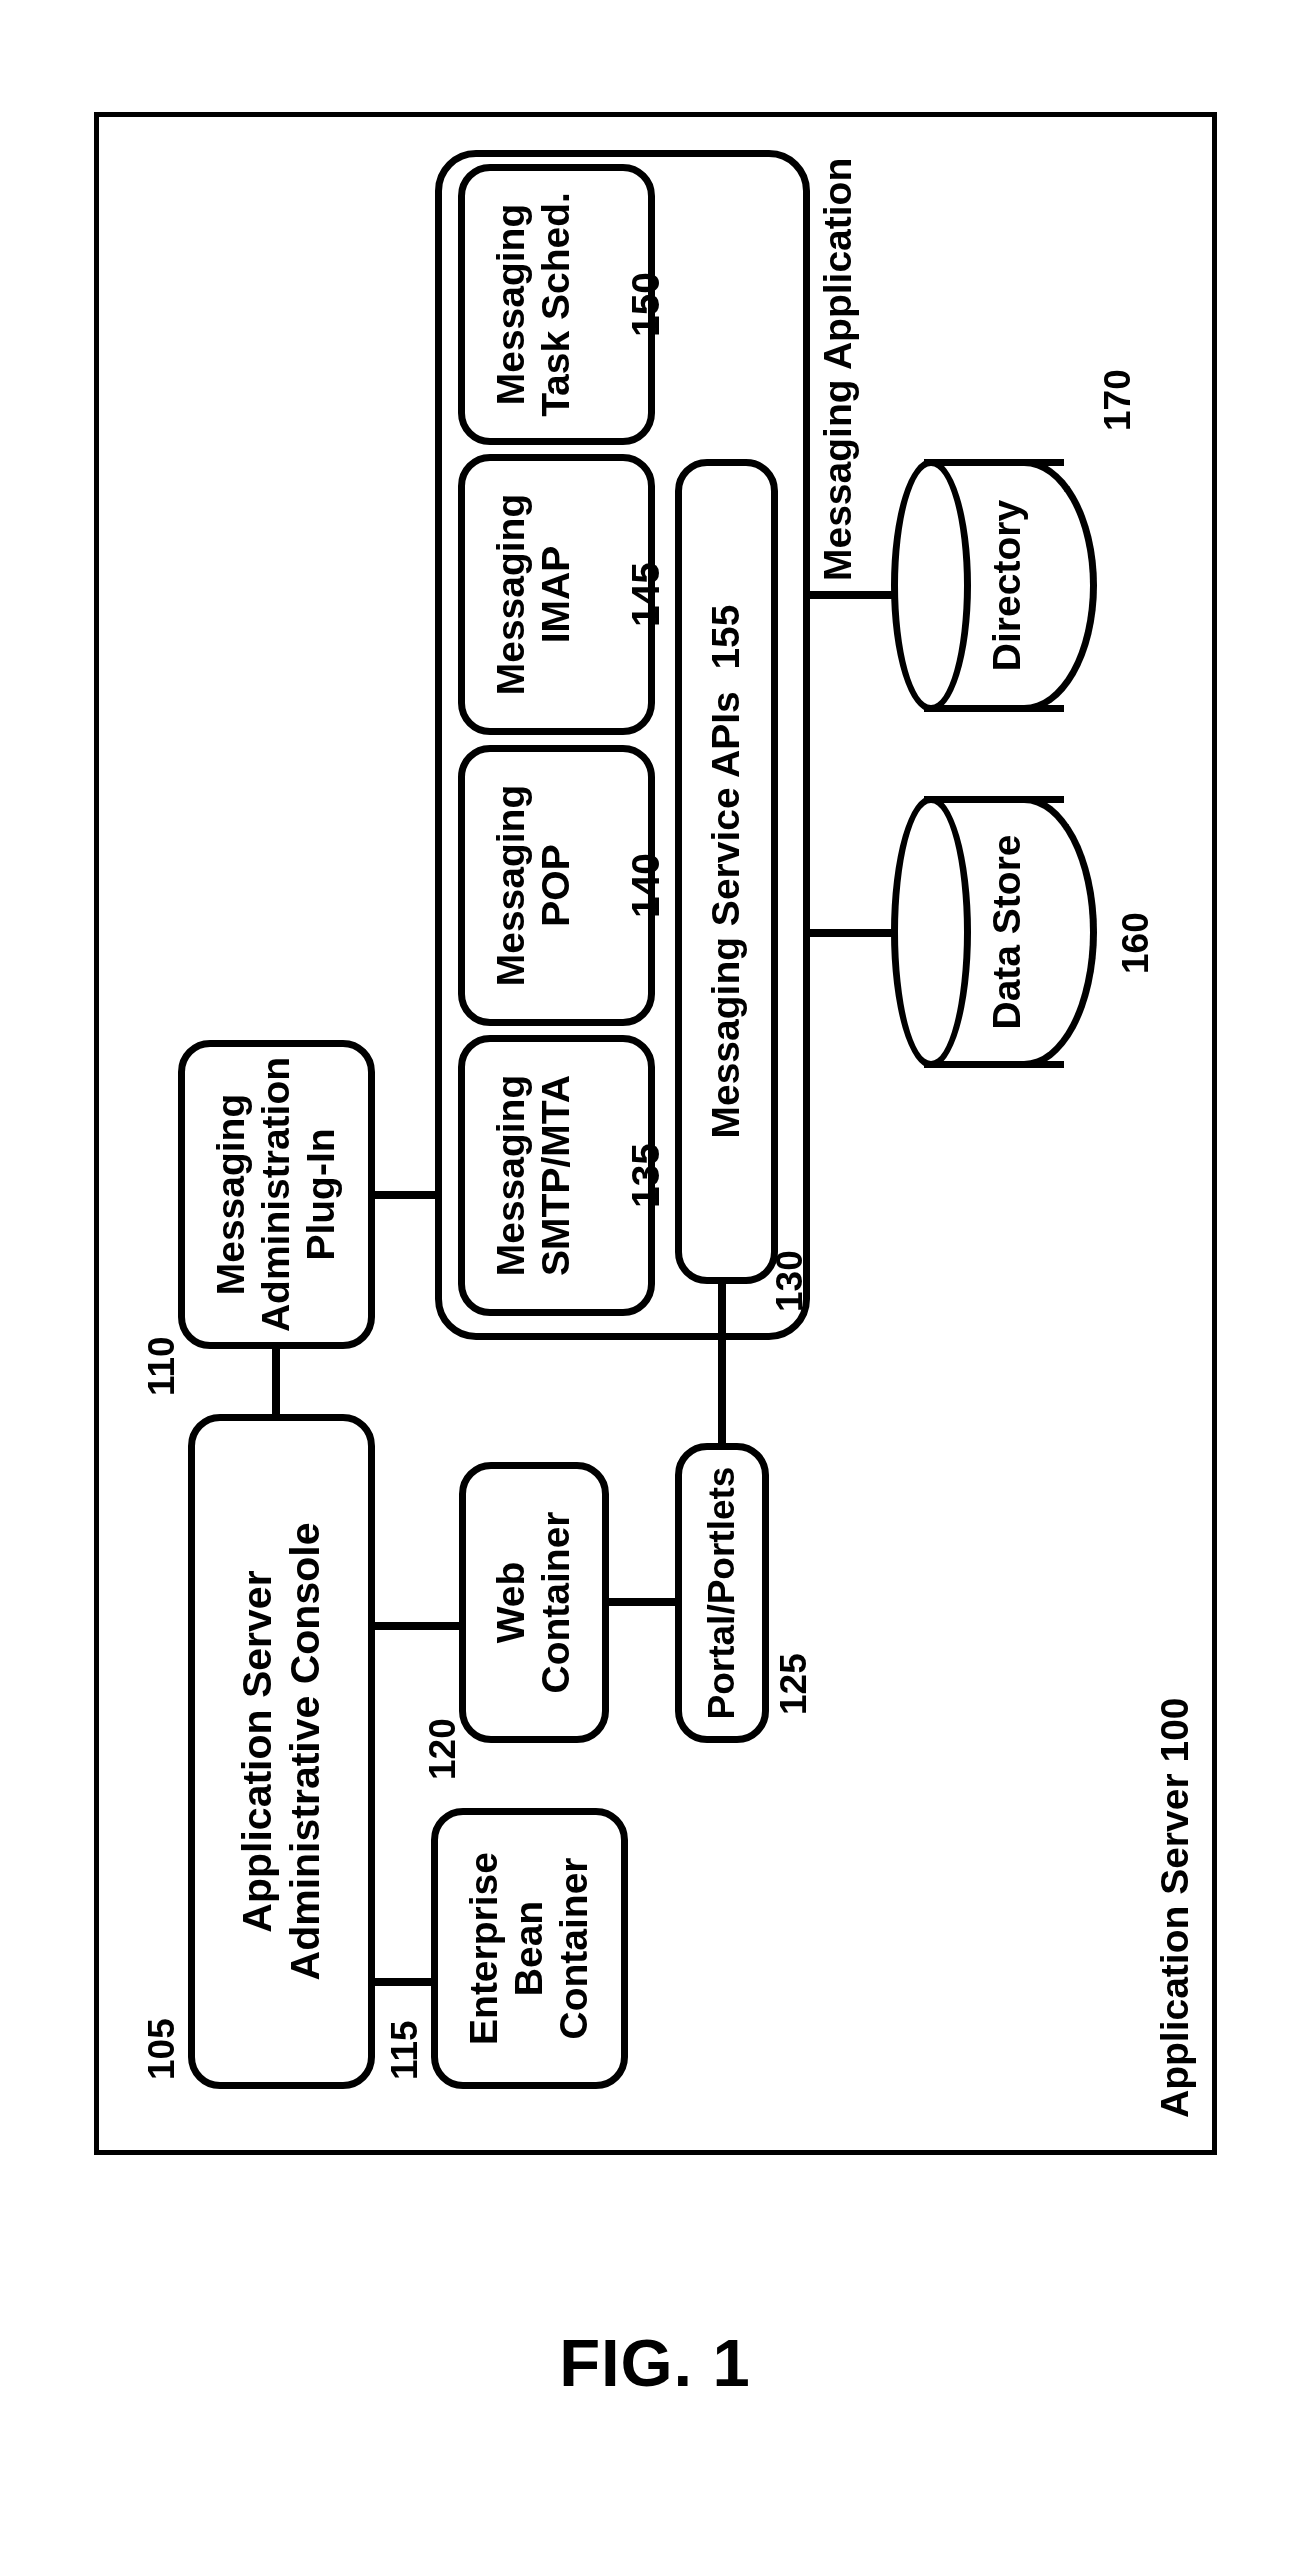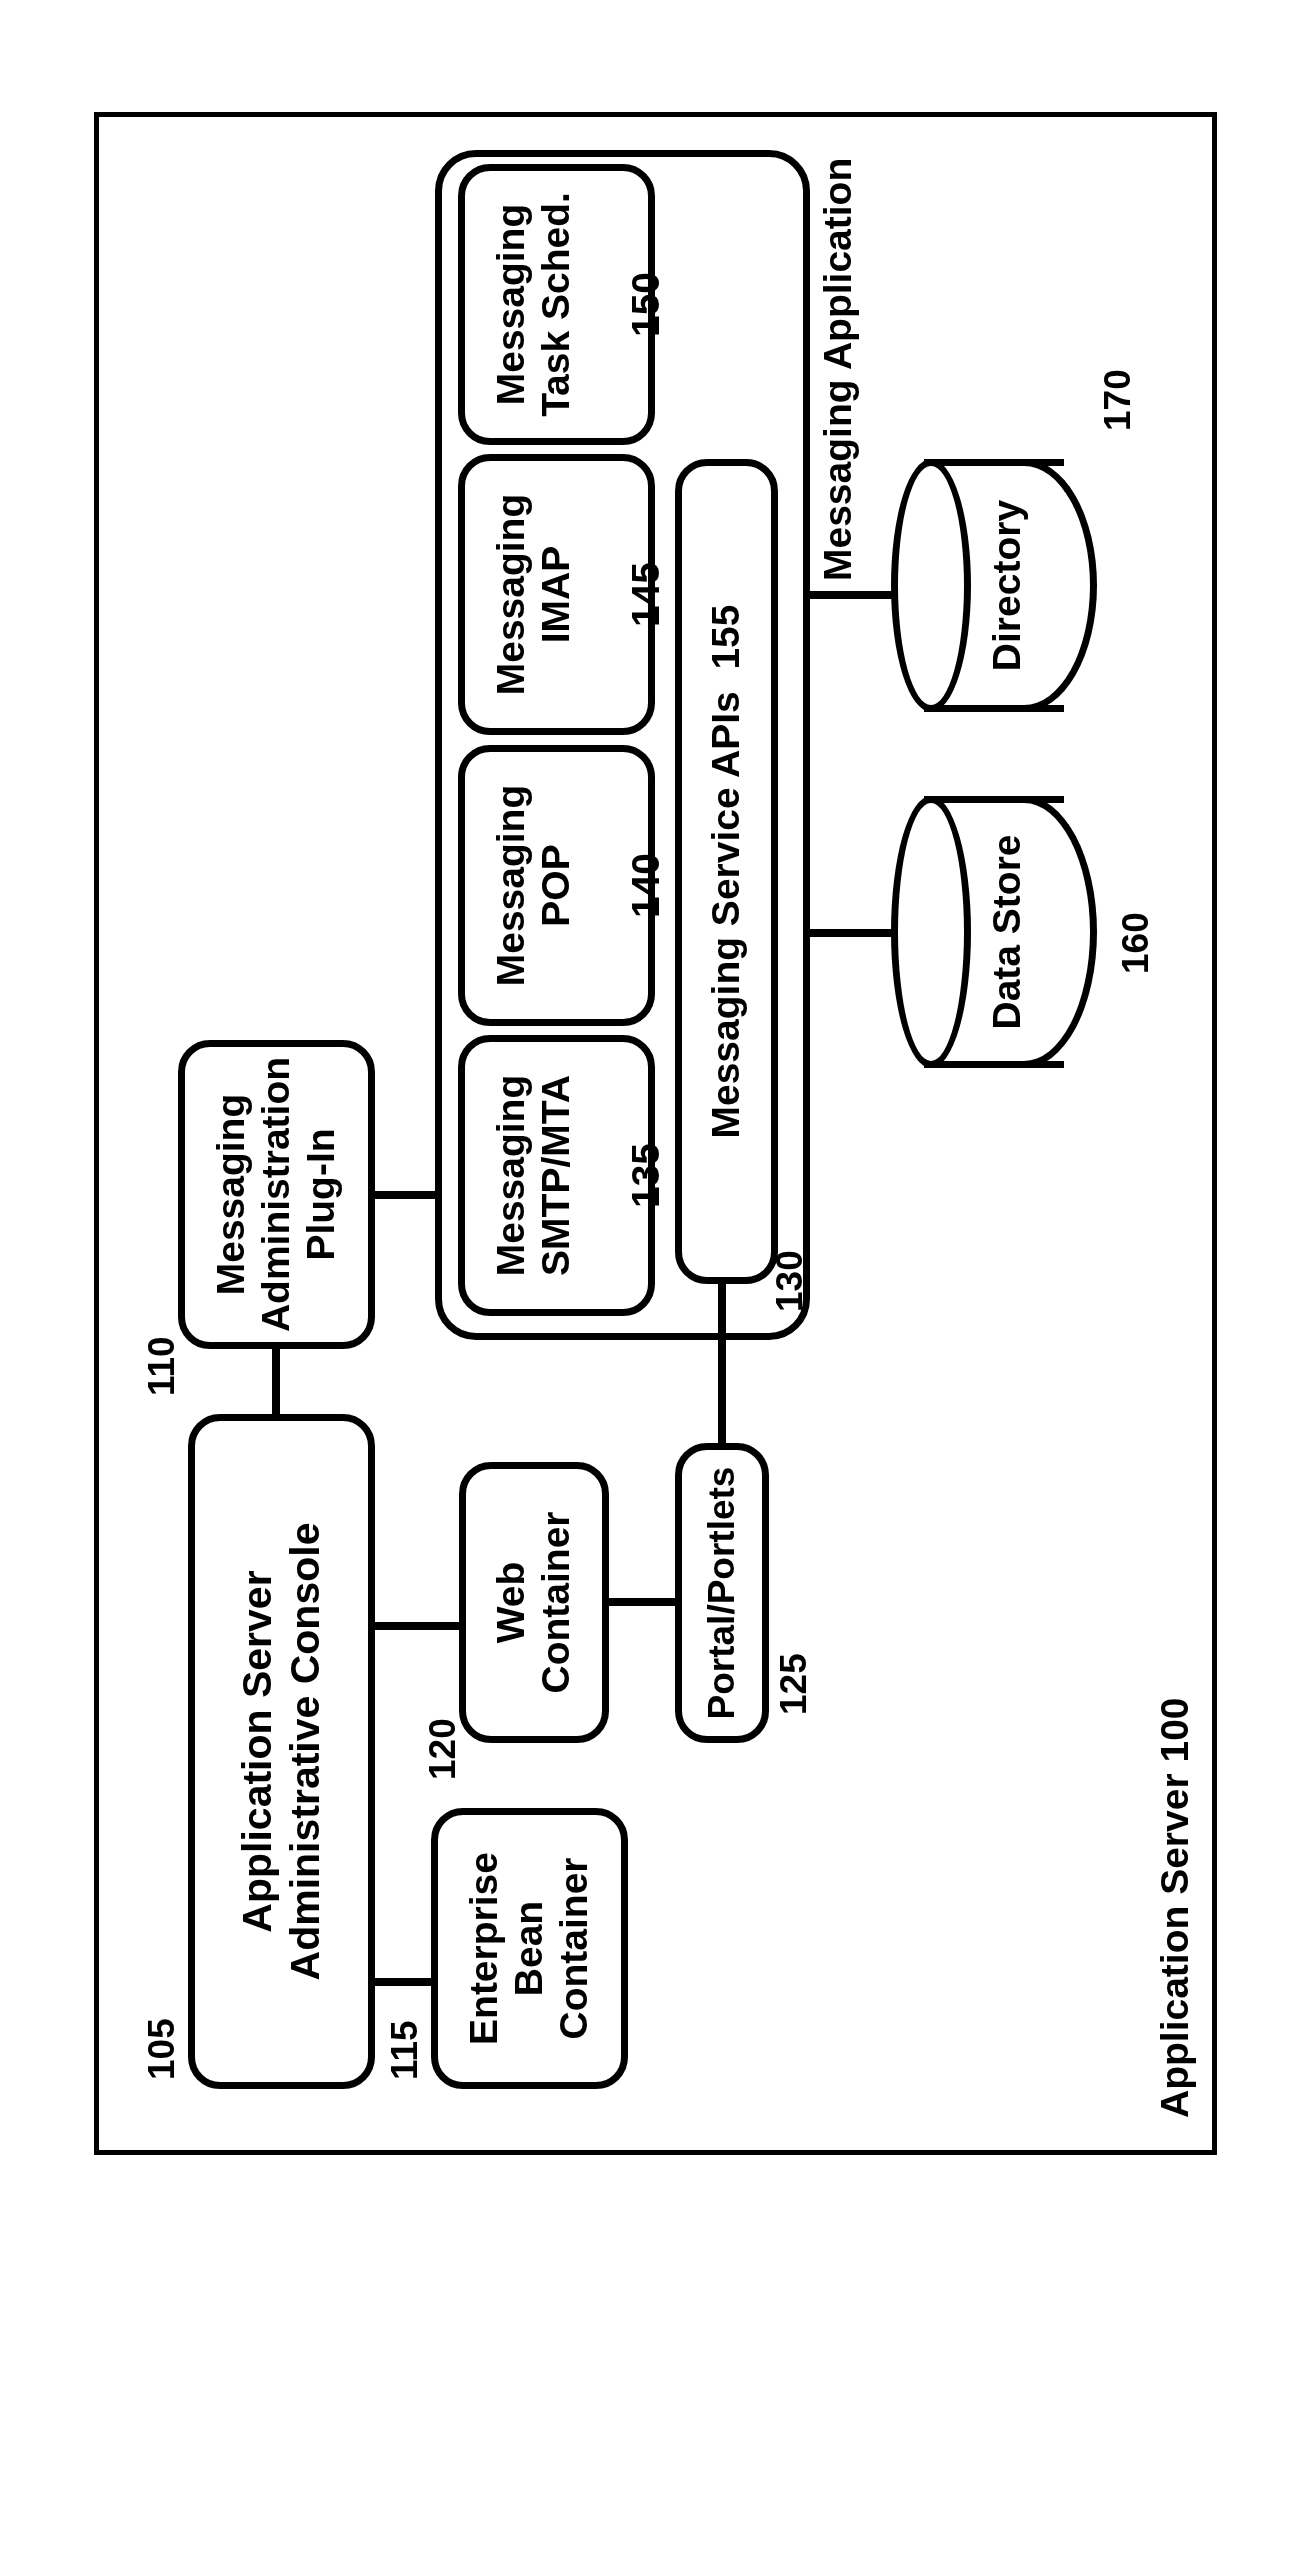--- a/index.html
+++ b/index.html
@@ -231,14 +231,15 @@
         <div class="body" style="top:33px; bottom:33px;"></div>
         <div class="bot" style="bottom:0; height:66px;"></div>
         <div class="top" style="top:0; height:66px;"></div>
         <div class="txt" style="top:94px;">Directory</div>
       </div>
       <div class="num" style="left:1724px; top:1003px;">170</div>
 
     </div>
   </div>
 
+  <div class="fig" style="top:2324px;">FIG. 1</div>
 </div>
 
 
 </body></html>

